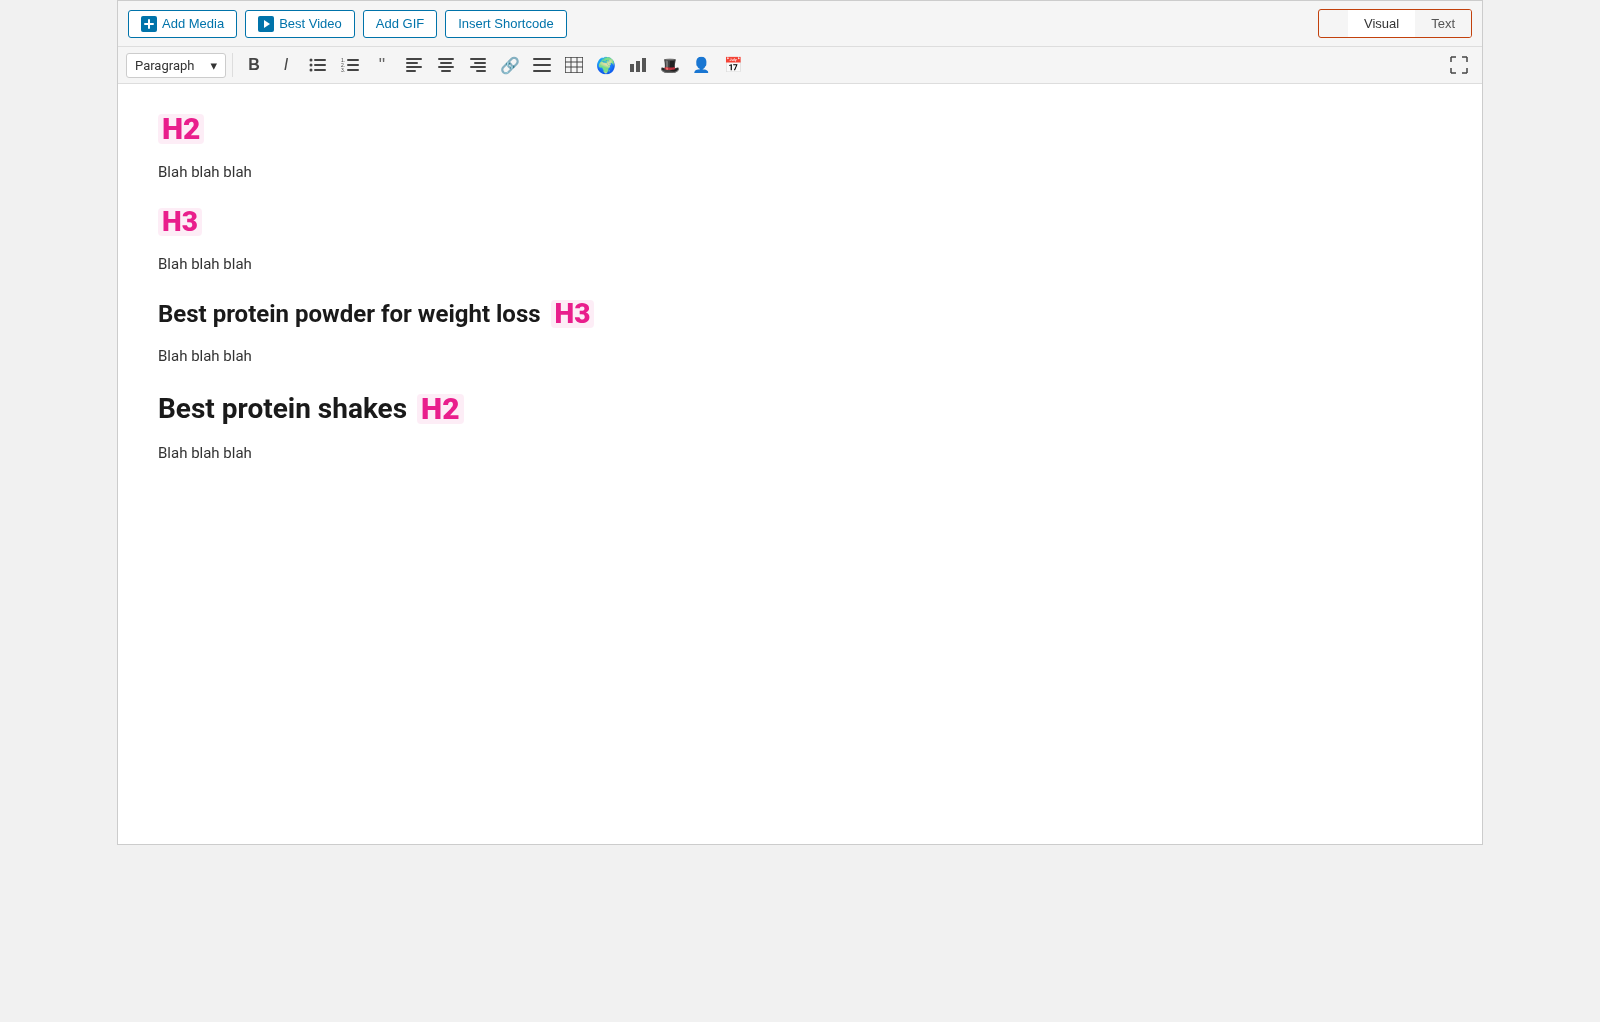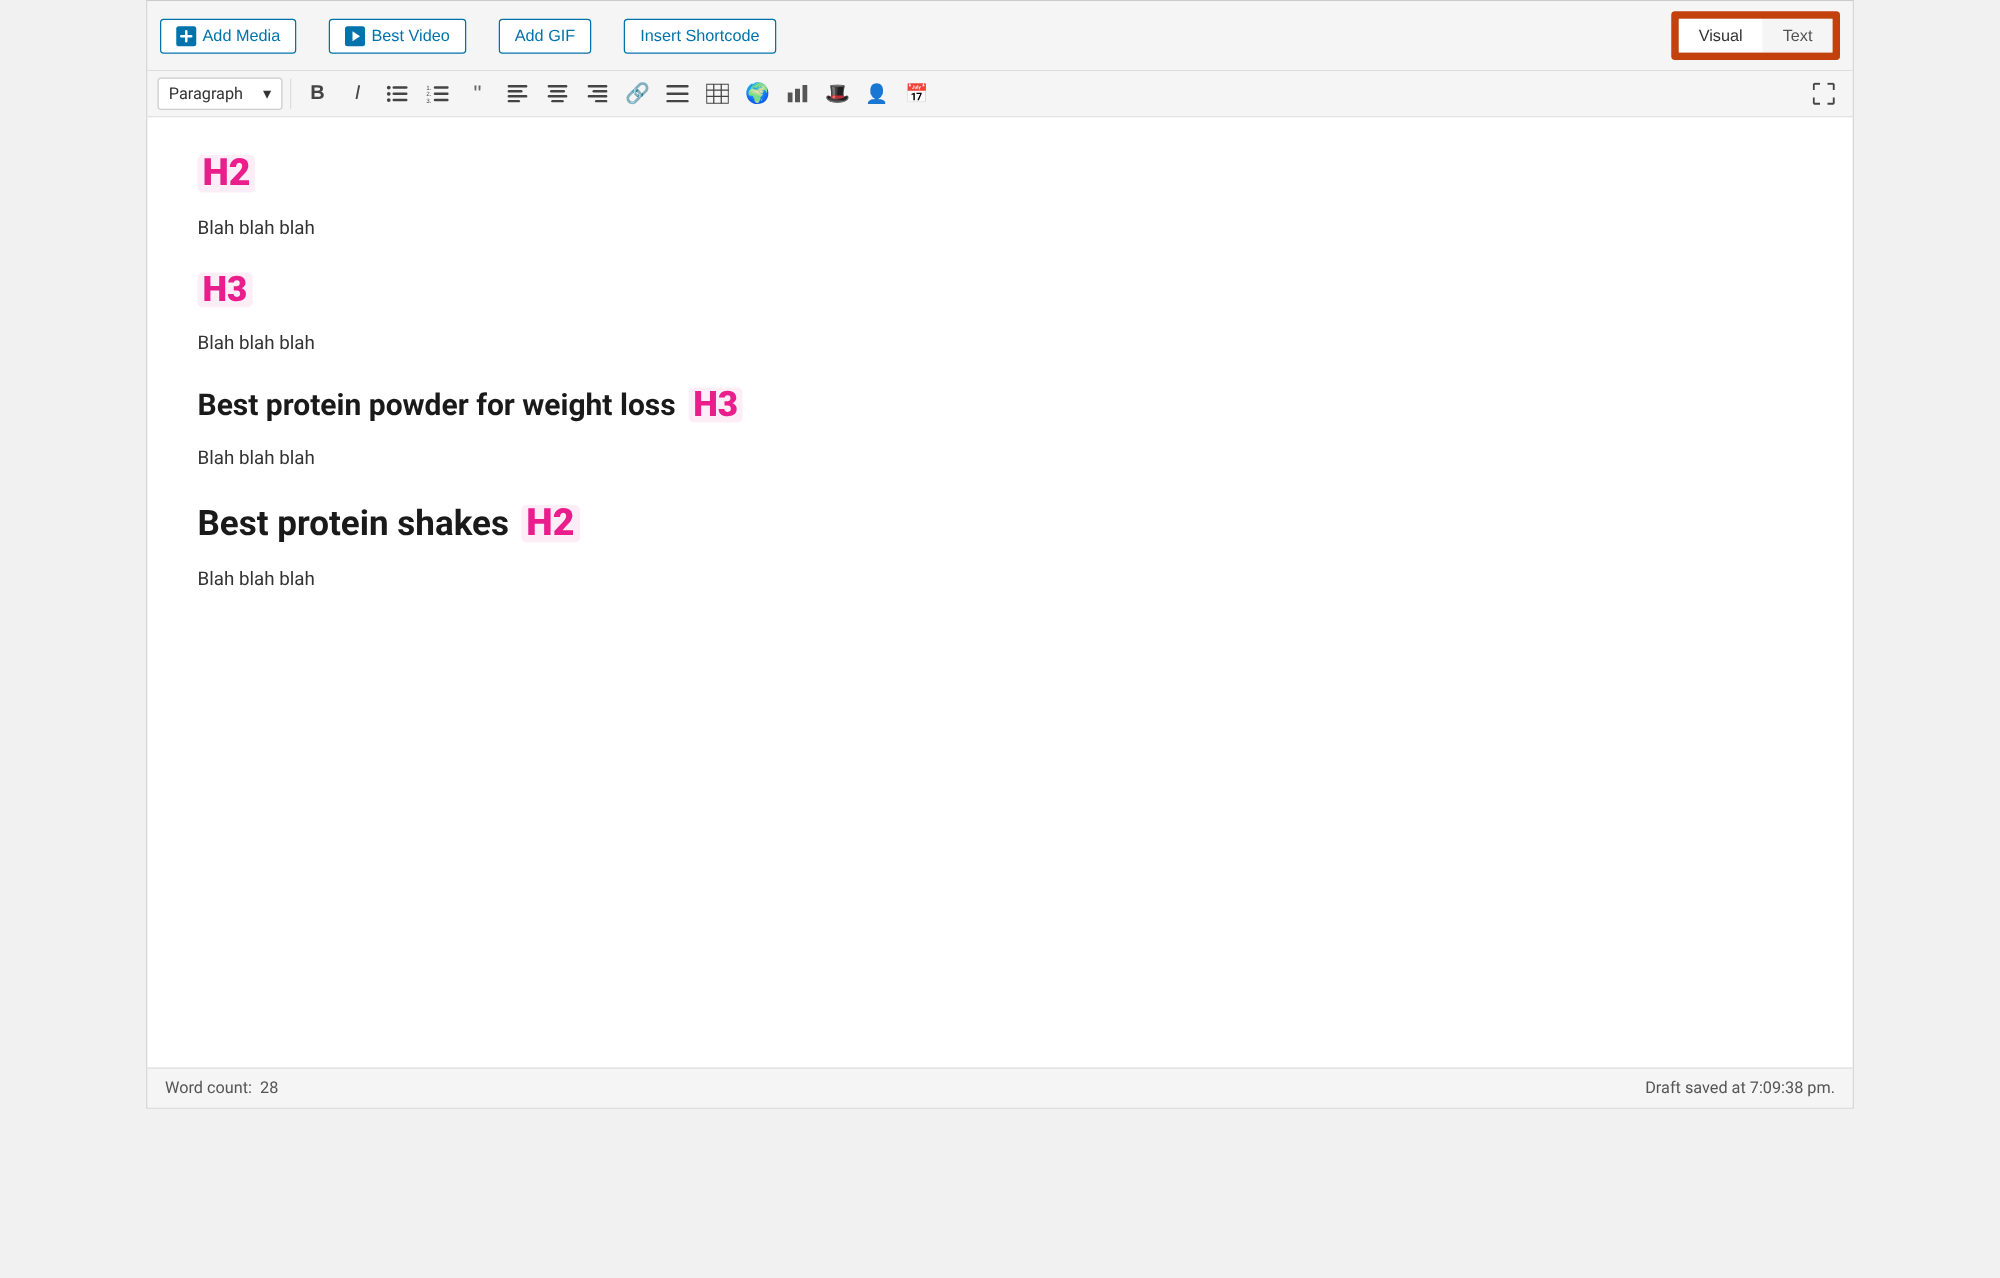--- a/index.html
+++ b/index.html
@@ -19,21 +19,21 @@
     .top-bar {
       display: flex;
       align-items: center;
       justify-content: space-between;
       background: #f5f5f5;
       border-bottom: 1px solid #ddd;
       padding: 8px 10px;
     }
     .top-bar-left {
       display: flex;
-      gap: 26px;
+      gap: 8px;
     }
     .media-btn {
       display: inline-flex;
       align-items: center;
       gap: 5px;
       padding: 5px 12px;
       border: 1.5px solid #0073aa;
       border-radius: 3px;
       background: #fff;
       color: #0073aa;
@@ -56,23 +56,24 @@
       font-weight: bold;
     }
     .media-btn .btn-icon.embed-icon {
       background: #0073aa;
       border-radius: 2px;
       color: #fff;
       font-size: 10px;
     }
     .view-tabs {
       display: flex;
-      border: 6px solid #c2410c;
+      border: 1px solid #c2410c;
       border-radius: 3px;
       overflow: hidden;
+      padding-left: 29px;
     }
     .view-tab {
       padding: 6px 16px;
       background: #f5f5f5;
       border: none;
       cursor: pointer;
       font-size: 13px;
       color: #555;
     }
     .view-tab.active {
@@ -355,20 +356,13 @@
     <div class="content-block">
       <div class="heading-line">
         <span class="heading-text h2">Best protein shakes</span>
         <span class="heading-badge h2">H2</span>
       </div>
       <p class="para-text">Blah blah blah</p>
     </div>
 
   </div>
 
-  <div class="status-bar">
-    <span>
-      <span>Word count:</span>
-      &nbsp;<span>28</span>
-    </span>
-    <span>Draft saved at 7:09:38 pm.</span>
-  </div>
 </div>
 
 </body></html>

